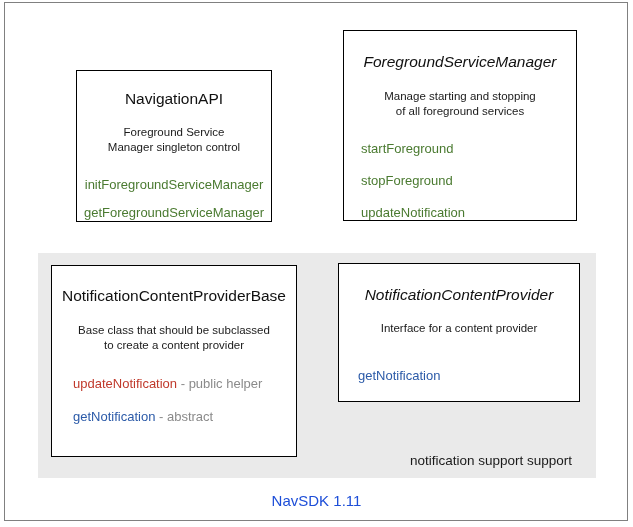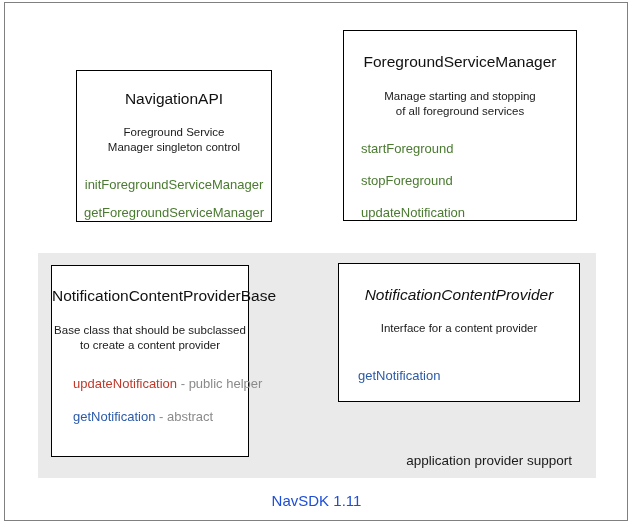--- a/index.html
+++ b/index.html
@@ -90,27 +90,27 @@
     left: 76px; top: 70px; width: 196px; height: 152px;
   }
   #box-navigation-api .class-title { margin-top: 19px; }
   #box-navigation-api .class-desc { margin-top: 16px; }
   #box-navigation-api .member-list { margin-top: 22px; }
   #box-navigation-api .member { margin-bottom: 11px; }
 
   #box-foreground-service-manager {
     left: 343px; top: 30px; width: 234px; height: 191px;
   }
-  #box-foreground-service-manager .class-title { margin-top: 22px; }
+  #box-foreground-service-manager .class-title { margin-top: 22px; font-style: italic; }
   #box-foreground-service-manager .class-desc { margin-top: 17px; }
   #box-foreground-service-manager .member-list { margin-top: 22px; padding-left: 17px; }
   #box-foreground-service-manager .member { margin-bottom: 15px; }
 
   #box-notification-content-provider-base {
-    left: 51px; top: 265px; width: 198px; height: 192px;
+    left: 51px; top: 265px; width: 246px; height: 192px;
   }
   #box-notification-content-provider-base .class-title { margin-top: 21px; }
   #box-notification-content-provider-base .class-desc { margin-top: 17px; }
   #box-notification-content-provider-base .member-list { margin-top: 23px; padding-left: 21px; }
   #box-notification-content-provider-base .member { margin-bottom: 16px; }
 
   #box-notification-content-provider {
     left: 338px; top: 263px; width: 242px; height: 139px;
   }
   #box-notification-content-provider .class-title { margin-top: 22px; font-style: italic; }
@@ -129,21 +129,21 @@
   }
 </style>
 </head>
 <body>
 
 <div id="canvas">
 
   <div id="slide-border"></div>
 
   <div id="group-panel">
-    <div id="group-panel-label">application provider support</div>
+    <div id="group-panel-label">notification support support</div>
   </div>
 
   <div class="class-box" id="box-navigation-api">
     <div class="class-title">NavigationAPI</div>
     <div class="class-desc">
       <div>Foreground Service</div>
       <div>Manager singleton control</div>
     </div>
     <div class="member-list">
       <div class="member member-centered m-green">

